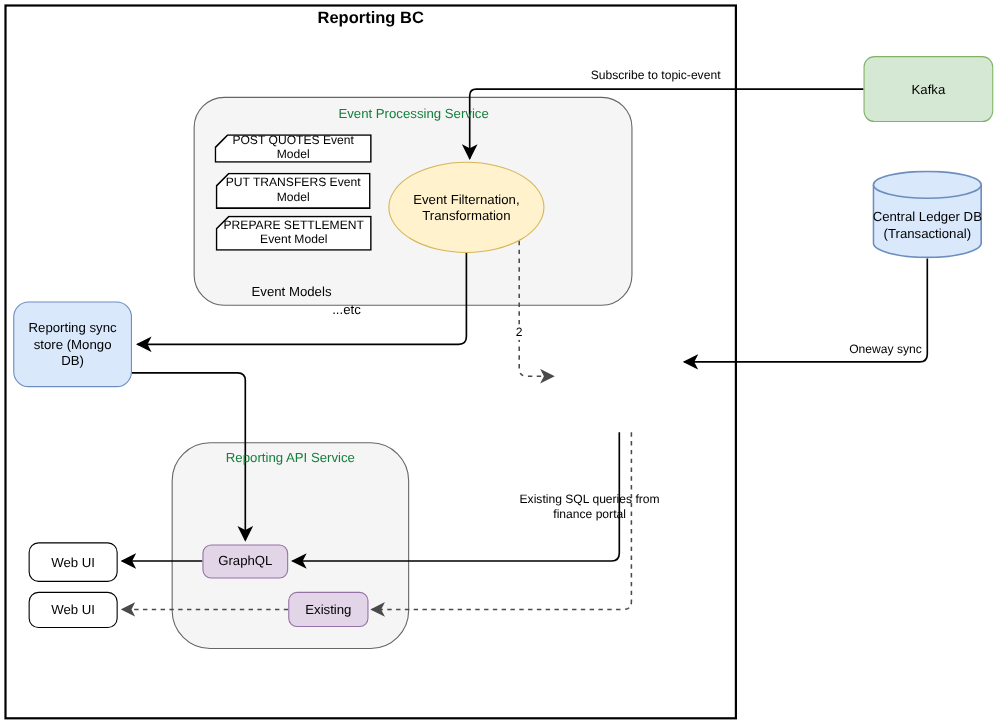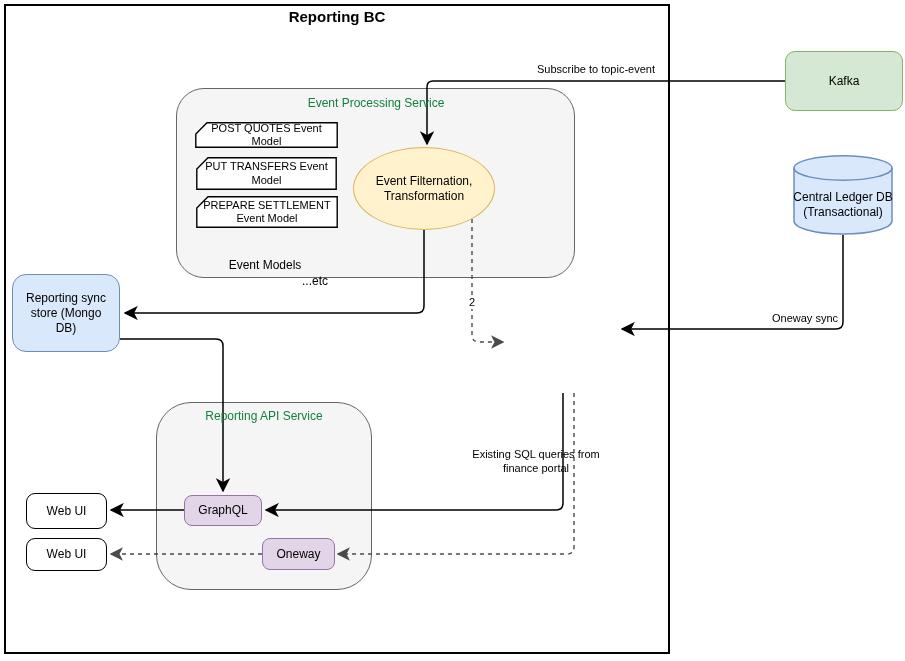--- a/index.html
+++ b/index.html
@@ -118,21 +118,21 @@
 
 
   <div class="abs node store" style="padding:0 6px;">
     <span>Reporting sync store (Mongo DB)</span>
   </div>
 
   <div class="abs node purple graphql">
     <span>GraphQL</span>
   </div>
   <div class="abs node purple restapi">
-    <span>Oneway</span>
+    <span>Existing</span>
   </div>
 
   <div class="abs node webui webui1">
     <span>Web UI</span>
   </div>
   <div class="abs node webui webui2">
     <span>Web UI</span>
   </div>
 
   <div class="abs elbl" style="left:521px;top:62px;width:150px;">Subscribe to topic-event</div>

